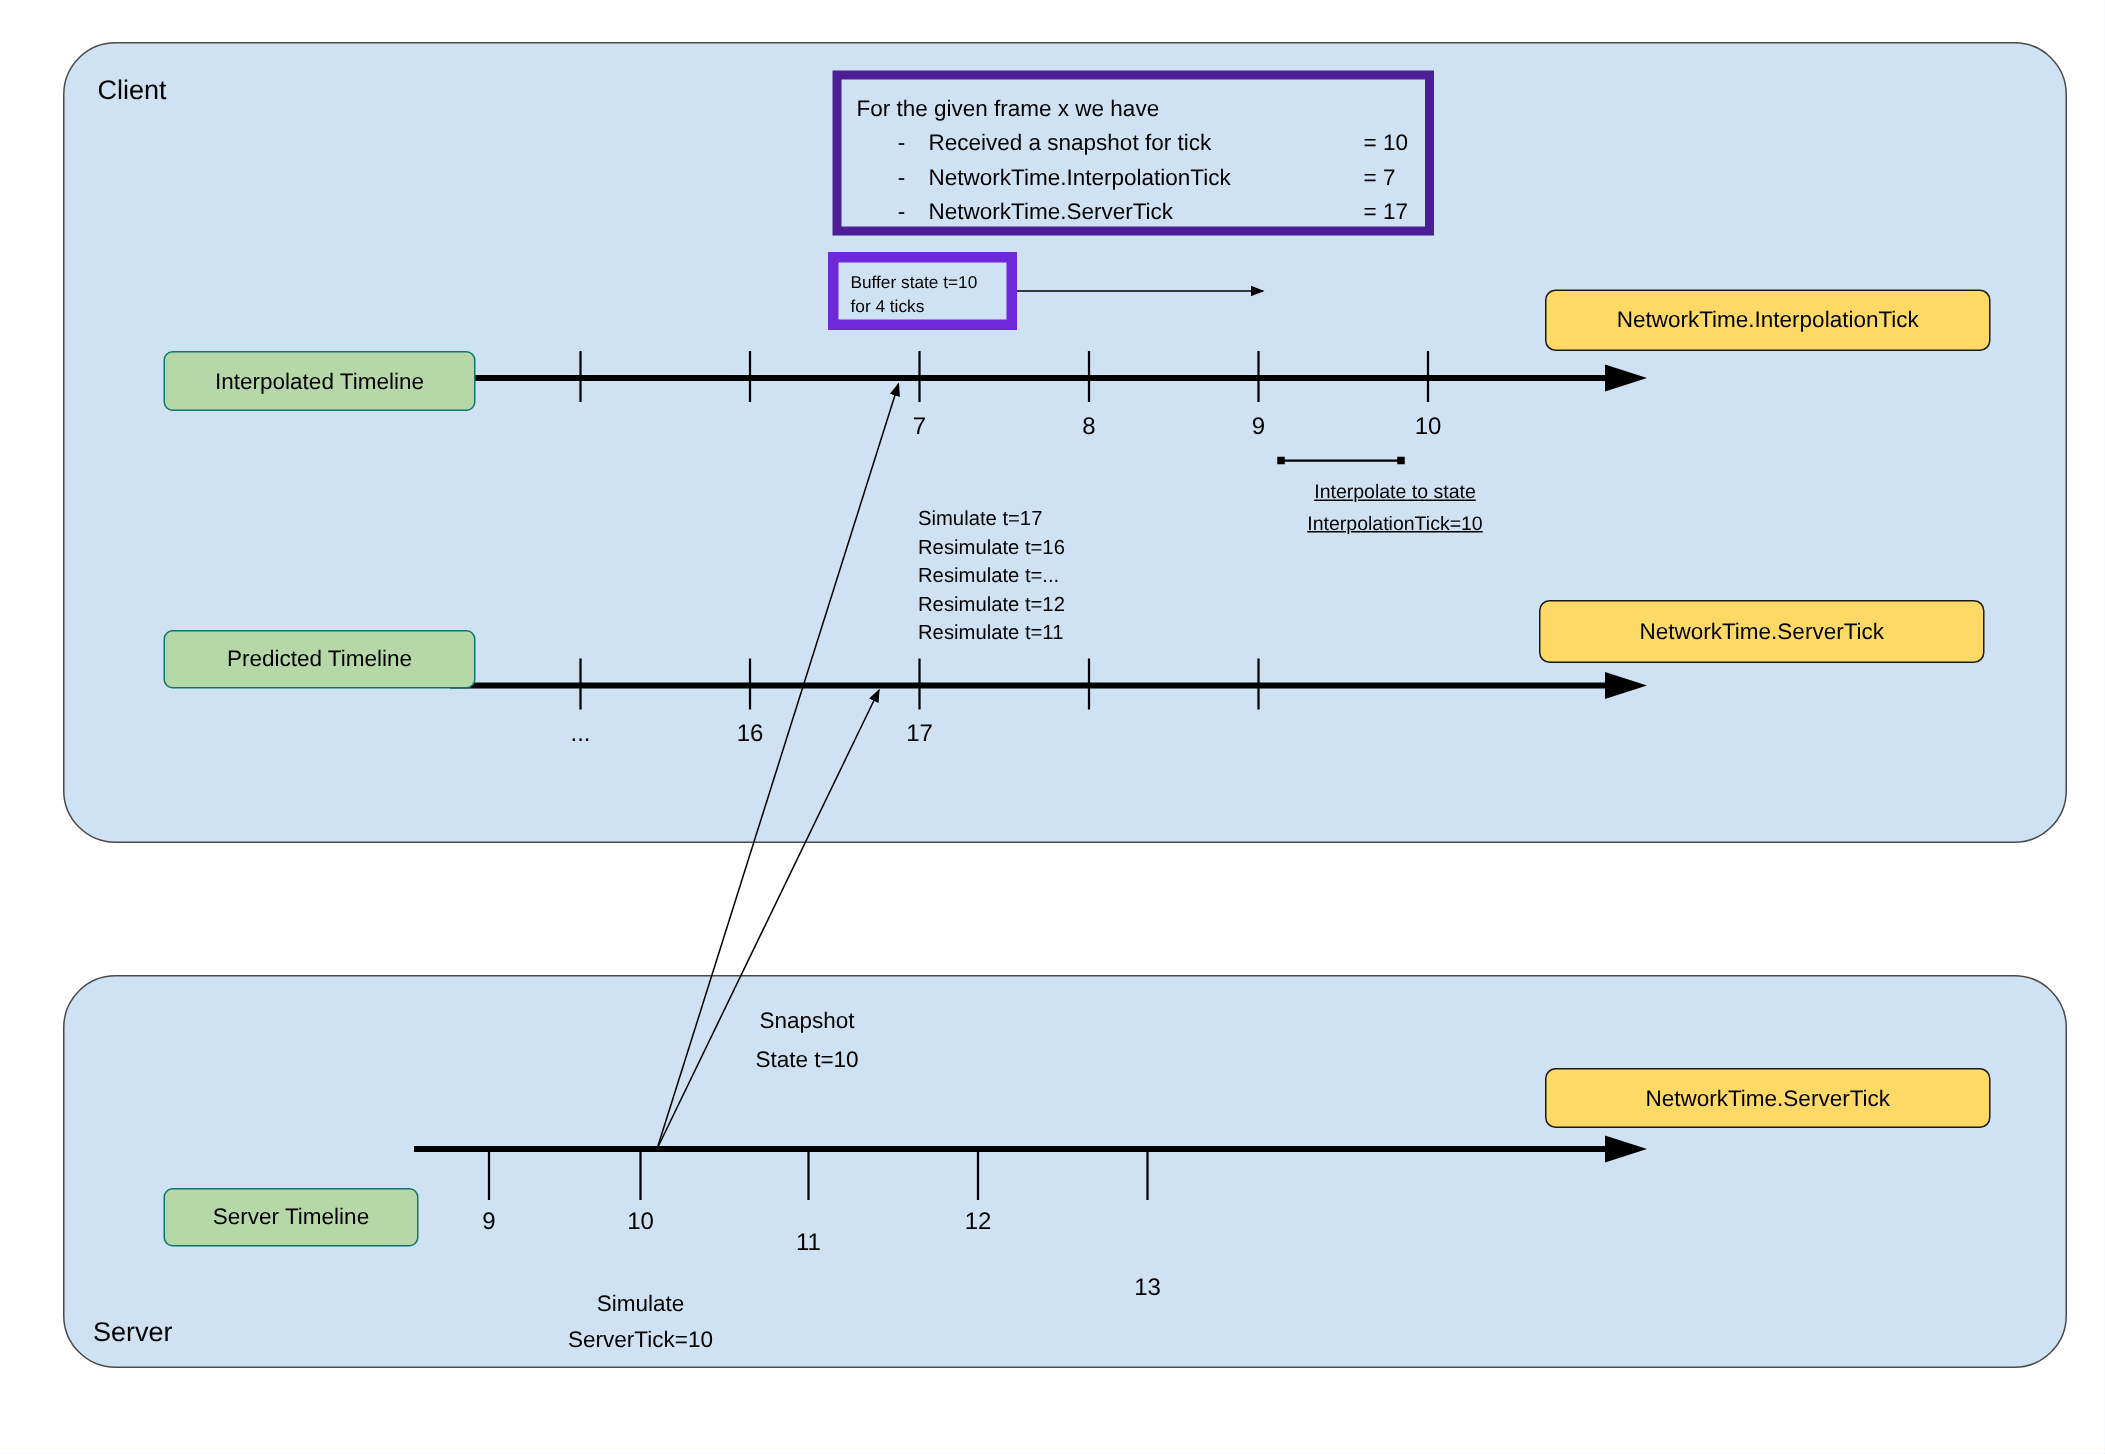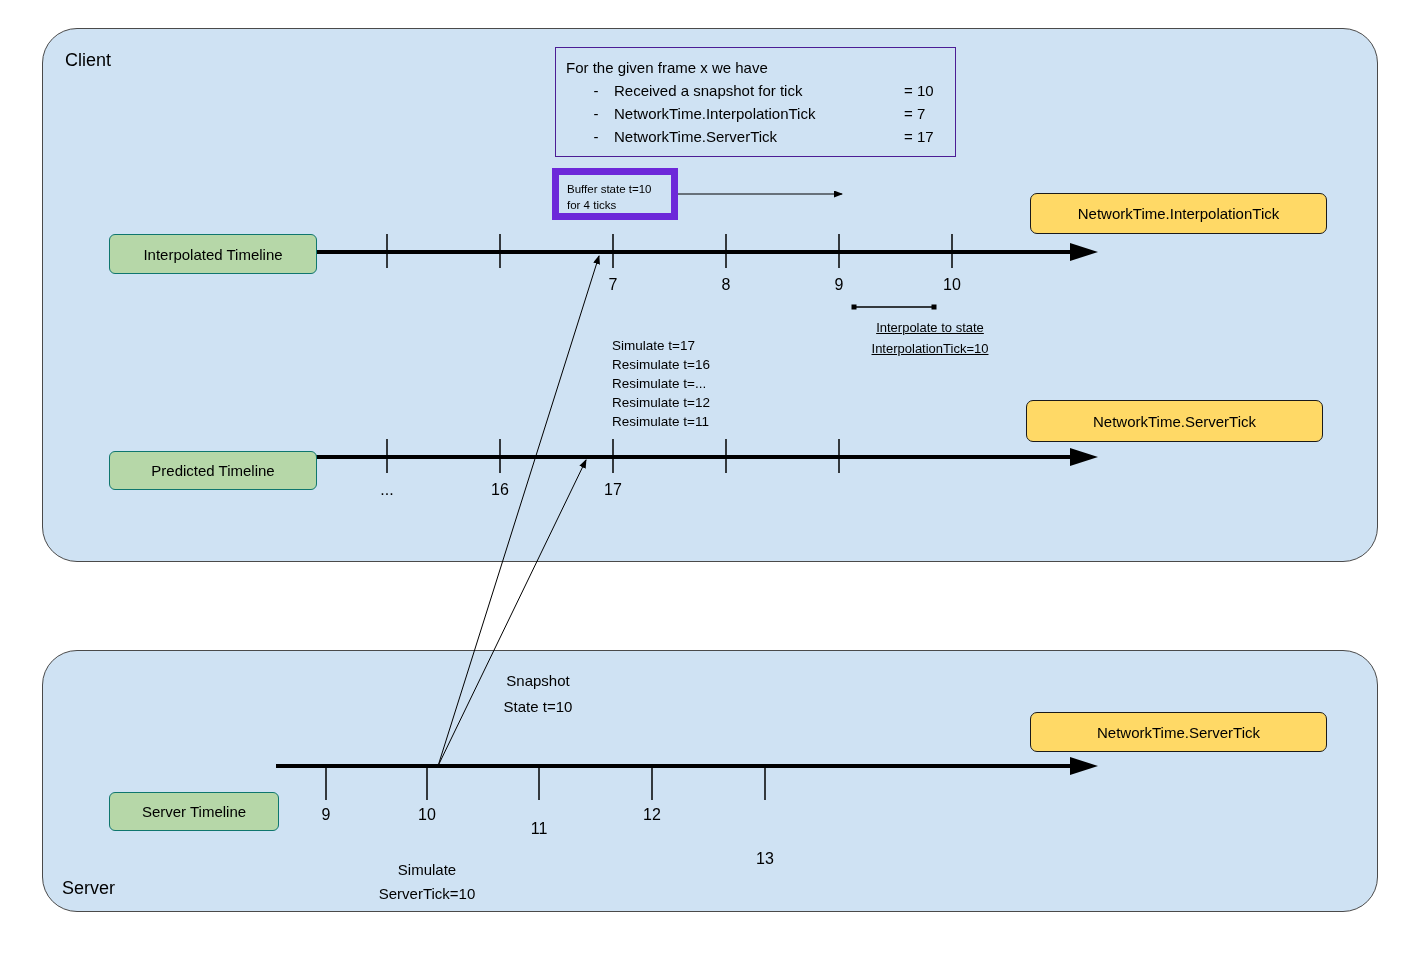--- a/index.html
+++ b/index.html
@@ -10,34 +10,34 @@
   #client-panel { left:42px; top:28px;  width:1334px; height:532px; }
   #server-panel { left:42px; top:650px; width:1334px; height:260px; }
 
   .section-label { position:absolute; font-size:18px; }
   #client-label { left:65px; top:50px; }
   #server-label { left:62px; top:878px; }
 
   #overlay { position:absolute; left:0; top:0; pointer-events:none; }
 
   #info-box { position:absolute; left:555px; top:47px; width:401px; height:110px;
-              box-sizing:border-box; border:1px solid #4c1d95; padding:8px 10px 0 10px;
+              box-sizing:border-box; border:6px solid #4c1d95; padding:8px 10px 0 10px;
               font-size:15px; line-height:23px; }
   .info-row { display:flex; padding-left:12px; }
   .info-bullet { width:36px; text-align:center; }
   .info-label { width:290px; }
 
   #buffer-box { position:absolute; left:552px; top:168px; width:126px; height:52px;
                 box-sizing:border-box; border:7px solid #6d28d9; padding:6px 0 0 8px;
                 font-size:11.5px; line-height:16px; }
 
   .green-box { position:absolute; background:#b6d7a8; border:1px solid #0f766e; border-radius:6px;
                display:flex; align-items:center; justify-content:center; font-size:15px; }
   #interp-box { left:109px; top:234px; width:206px; height:38px; }
-  #pred-box   { left:109px; top:451px; width:206px; height:37px; }
+  #pred-box   { left:109px; top:420px; width:206px; height:37px; }
   #srv-box    { left:109px; top:748px; width:168px; height:37px;margin-top:44px; }
 
   .yellow-box { position:absolute; background:#ffd966; border:1px solid #1a1a1a; border-radius:7px;
                 display:flex; align-items:center; justify-content:center; font-size:15px; }
   #badge-interp     { left:1030px; top:193px; width:295px; height:39px; }
   #badge-srv-client { left:1026px; top:400px; width:295px; height:40px; }
   #badge-srv-server { left:1030px; top:712px; width:295px; height:38px; }
 
   .tick-label { position:absolute; font-size:16px; transform:translateX(-50%); white-space:nowrap; }
 

